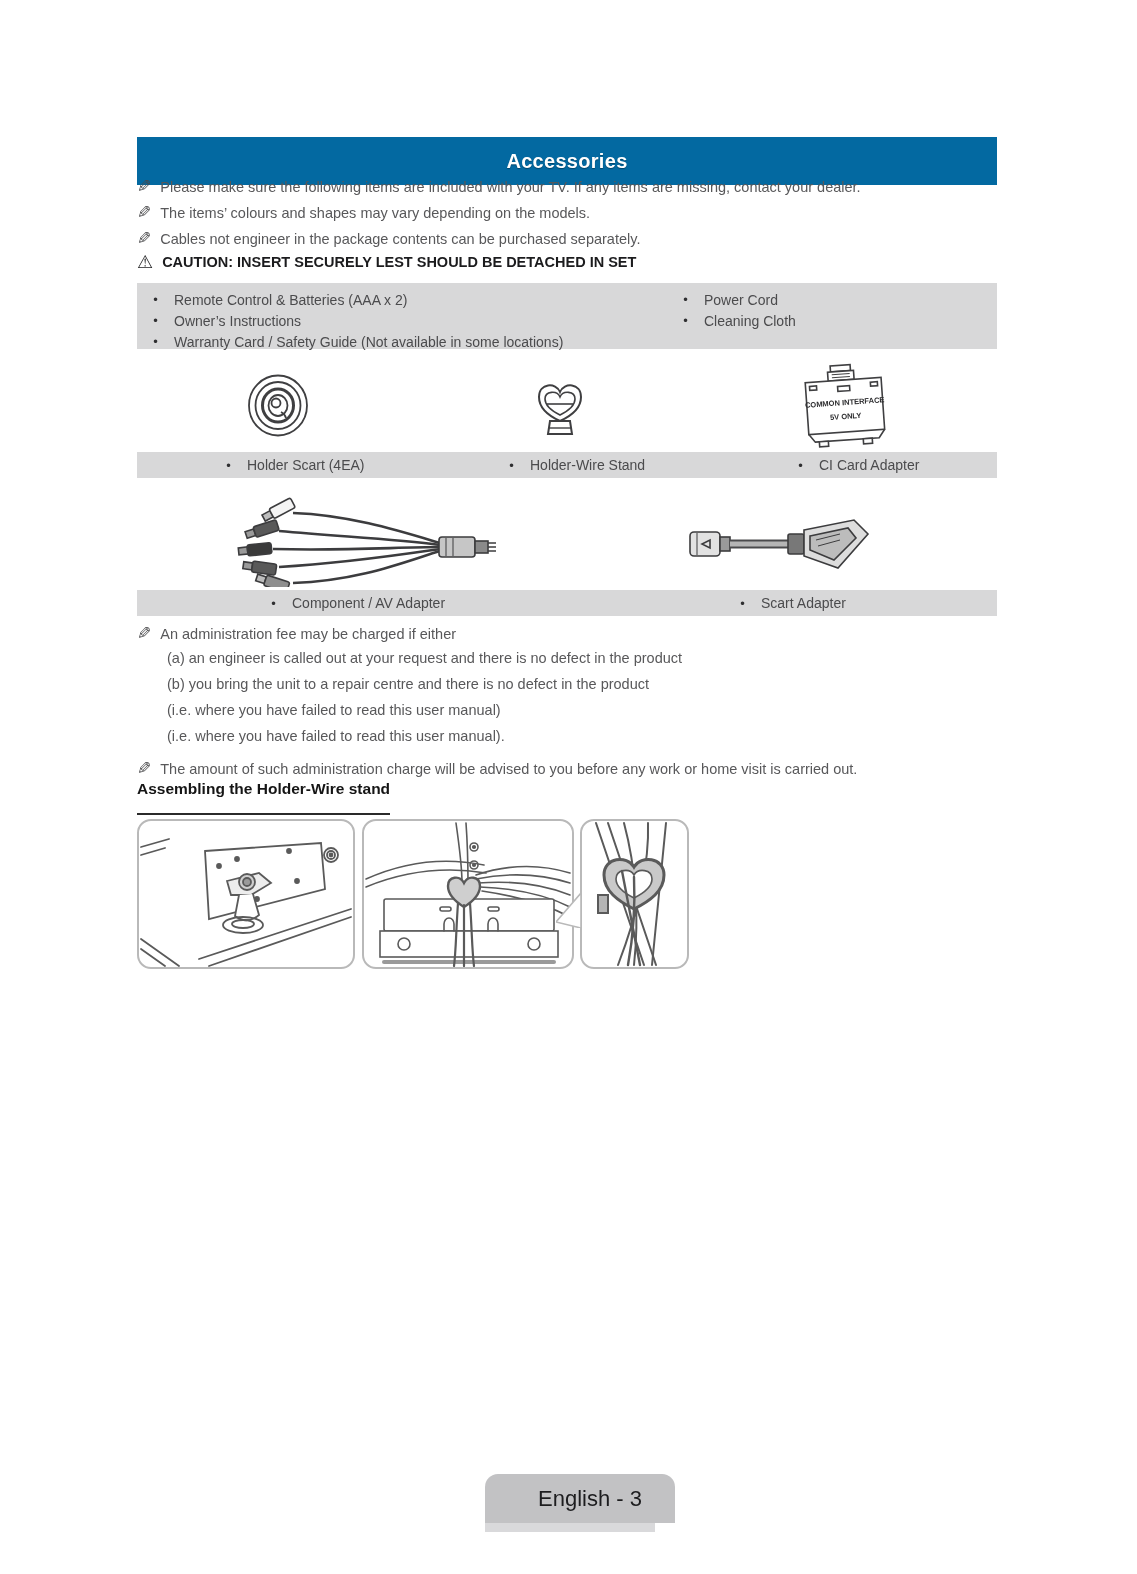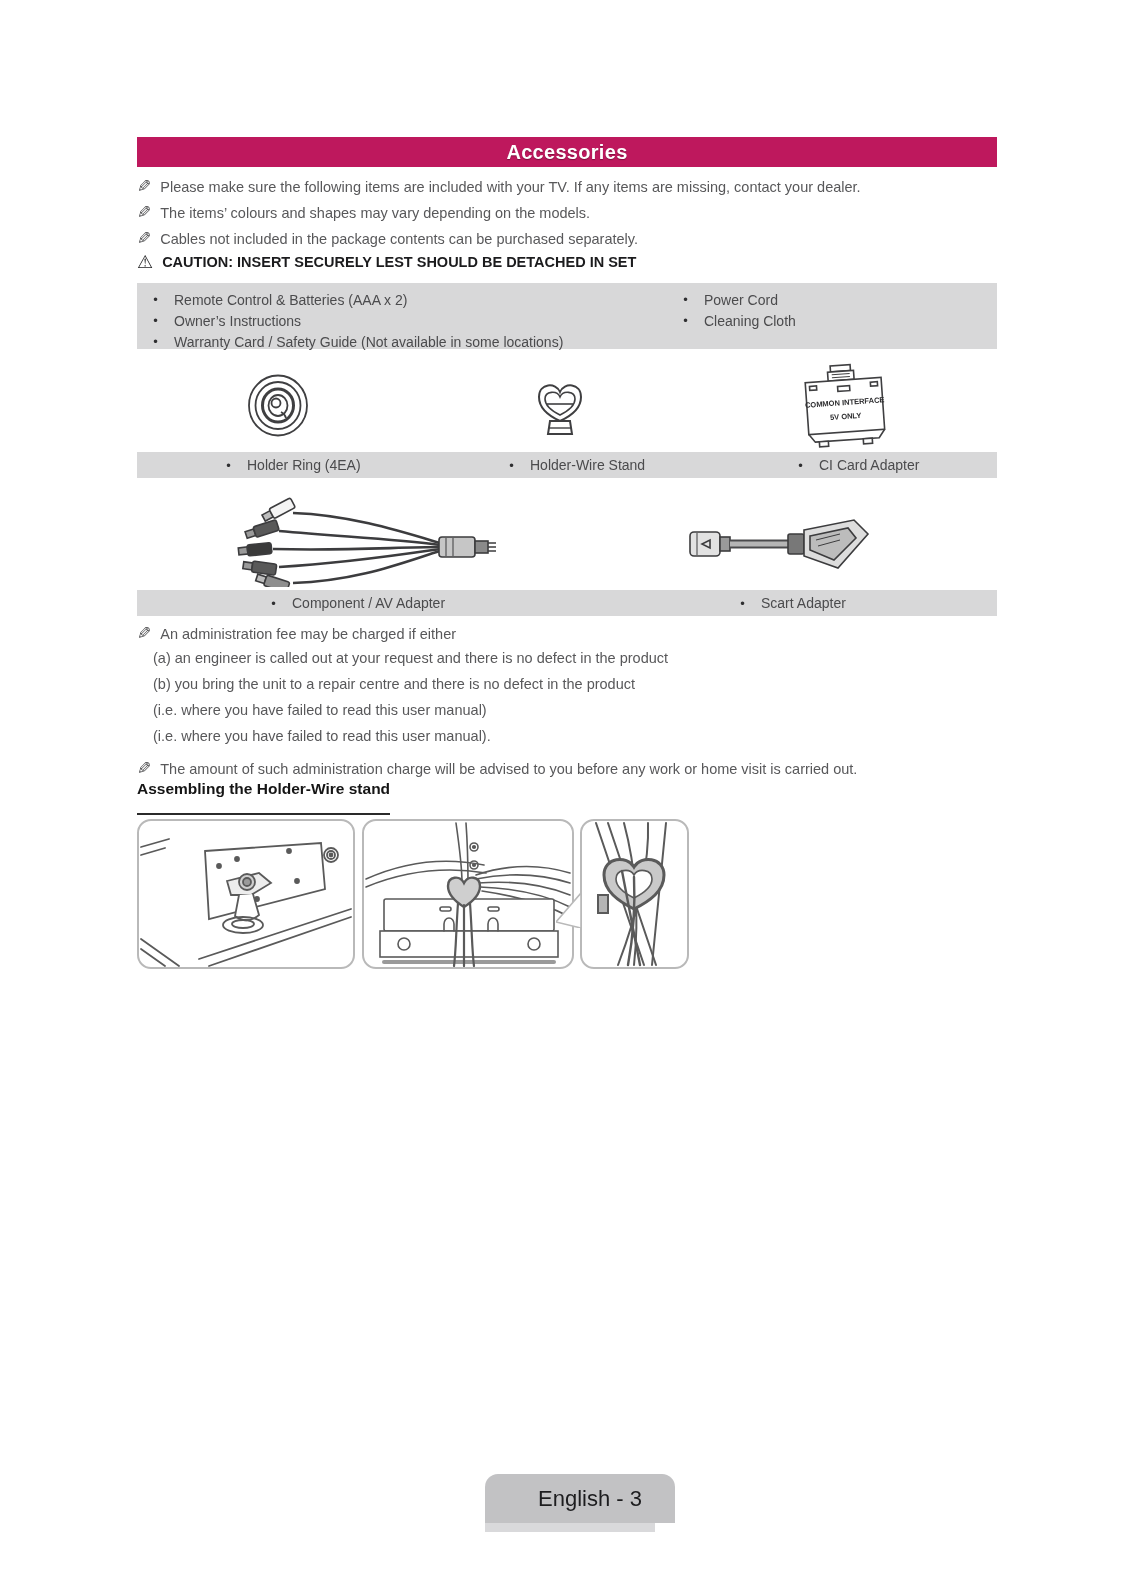--- a/index.html
+++ b/index.html
@@ -1,21 +1,21 @@
 <!DOCTYPE html>
 <html><head>
 <meta charset="utf-8">
 <style>
   html,body{margin:0;padding:0;background:#fff;}
   .page{position:relative;width:1137px;height:1574px;background:#fff;
         font-family:"Liberation Sans",sans-serif;overflow:hidden;}
 
   
-  .header-bar{position:absolute;left:137px;top:137px;width:860px;height:30px;
-    background:#be185d;color:#fff;font-size:20px;font-weight:bold;
+  .header-bar{position:absolute;left:137px;top:137px;width:860px;height:48px;
+    background:#0369a1;color:#fff;font-size:20px;font-weight:bold;
     display:flex;align-items:center;justify-content:center;letter-spacing:.3px;
     text-shadow:0 1px 1px rgba(0,0,0,.35);}
 
   
   .notes{position:absolute;left:137px;top:177px;width:870px;}
   .note-row{display:flex;align-items:flex-start;gap:9px;margin-bottom:6px;
     color:#58585a;font-size:14.5px;line-height:20px;}
   .icon{font-size:17px;color:#4a4a4c;line-height:20px;}
   .pencil{display:inline-block;transform:scaleX(-1);}
   .caution-row{position:absolute;left:137px;top:253px;display:flex;gap:9px;
@@ -35,21 +35,21 @@
   .caption-bar .cap{position:absolute;top:0;height:26px;display:flex;align-items:center;
     gap:15px;font-size:14px;color:#4b4b4d;}
   .bar1{top:452px;} .bar2{top:590px;}
 
   .figure{position:absolute;}
   svg{display:block;}
 
   
   .admin{position:absolute;left:137px;top:624px;width:900px;font-size:14.5px;color:#58585a;line-height:20px;}
   .admin .intro{display:flex;gap:9px;align-items:flex-start;}
-  .admin .sub{margin-left:16px;line-height:23px;margin-top:3px;}
+  .admin .sub{margin-left:30px;line-height:23px;margin-top:3px;}
   .admin .note2{display:flex;gap:9px;align-items:flex-start;margin-top:11px;}
 
   
   .assembly-heading{position:absolute;left:137px;top:780px;font-size:15.5px;font-weight:bold;
     color:#151515;padding-bottom:15px;border-bottom:2px solid #2a2a2a;}
   .fig-box{position:absolute;border:2px solid #b9b9b9;border-radius:14px;background:#fff;}
 
   
   .footer-tab{position:absolute;left:485px;top:1474px;width:170px;height:49px;background:#c2c2c4;
     border-radius:13px 13px 0 0;display:flex;align-items:center;justify-content:center;
@@ -67,21 +67,21 @@
     <div class="note-row">
       <span class="icon pencil">✎</span>
       <span>Please make sure the following items are included with your TV. If any items are missing, contact your dealer.</span>
     </div>
     <div class="note-row">
       <span class="icon pencil">✎</span>
       <span>The items’ colours and shapes may vary depending on the models.</span>
     </div>
     <div class="note-row">
       <span class="icon pencil">✎</span>
-      <span>Cables not included in the package contents can be purchased separately.</span>
+      <span>Cables not engineer in the package contents can be purchased separately.</span>
     </div>
   </div>
 
   <div class="caution-row">
     <span class="warn">⚠</span>
     <span>CAUTION: INSERT SECURELY LEST SHOULD BE DETACHED IN SET</span>
   </div>
 
   <div class="items-box">
     <div class="items-col left">
@@ -146,21 +146,21 @@
         <path d="M14 69 L20 77 L84 77 L90 69"></path>
         <rect x="24" y="77" width="9" height="5" fill="#fff"></rect>
         <rect x="68" y="77" width="9" height="5" fill="#fff"></rect>
       </g>
     </svg>
   </div>
 
   <div class="caption-bar bar1">
     <div class="cap" style="left:88px;">
       <span class="bullet">•</span>
-      <span>Holder Ring (4EA)</span>
+      <span>Holder Scart (4EA)</span>
     </div>
     <div class="cap" style="left:371px;">
       <span class="bullet">•</span>
       <span>Holder-Wire Stand</span>
     </div>
     <div class="cap" style="left:660px;">
       <span class="bullet">•</span>
       <span>CI Card Adapter</span>
     </div>
   </div>

